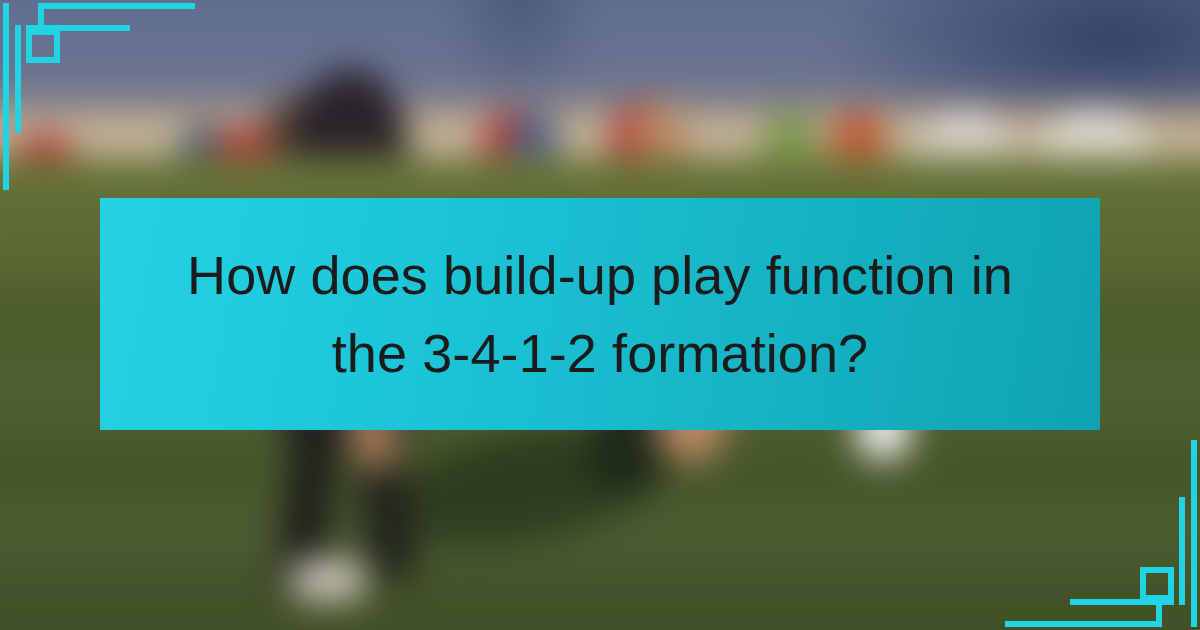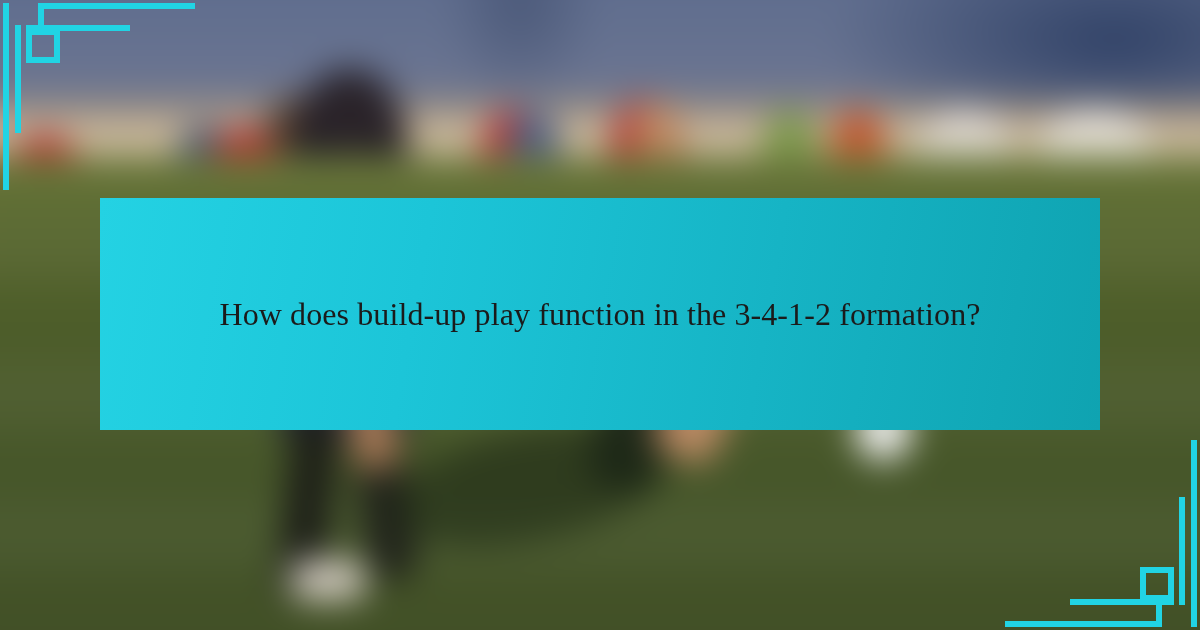--- a/index.html
+++ b/index.html
@@ -136,26 +136,26 @@
     background: linear-gradient(100deg, #24d2e3 0%, #1cc5d8 32%, #16b4c5 66%, #0fa3b1 100%);
     display: flex;
     align-items: center;
     justify-content: center;
     box-sizing: border-box;
     padding: 0 56px;
   }
   .banner-title {
     margin: 10px;
     color: #1b1b1b;
-    font-size: 32px;
+    font-size: 54px;
     font-weight: 400;
     line-height: 1.45;
     text-align: center;
     letter-spacing: .1px;
-    font-family: Liberation Serif, serif;
+    font-family: Liberation Sans, sans-serif;
   }
 </style>
 </head>
 <body>
 
 <div class="canvas">
 
   <div class="photo">
     <div class="blurwrap layer">
 

